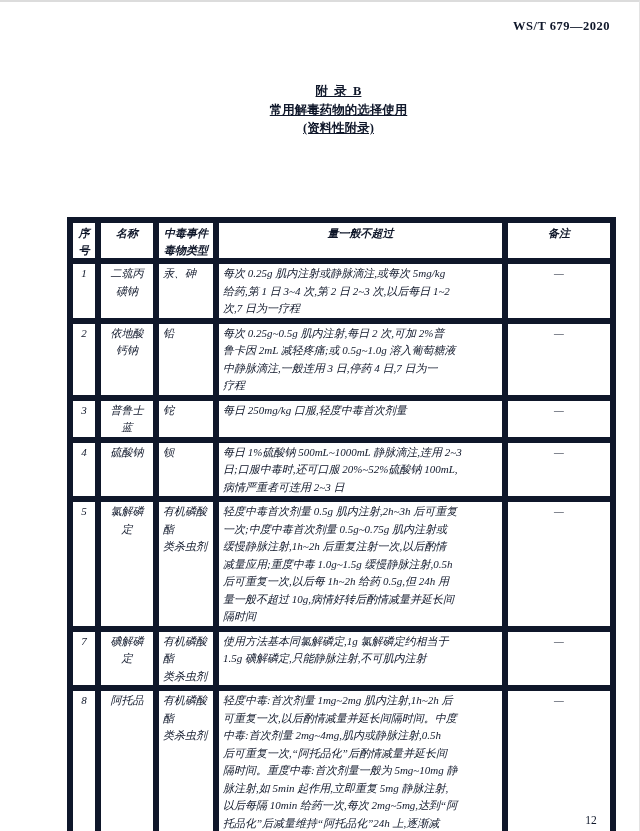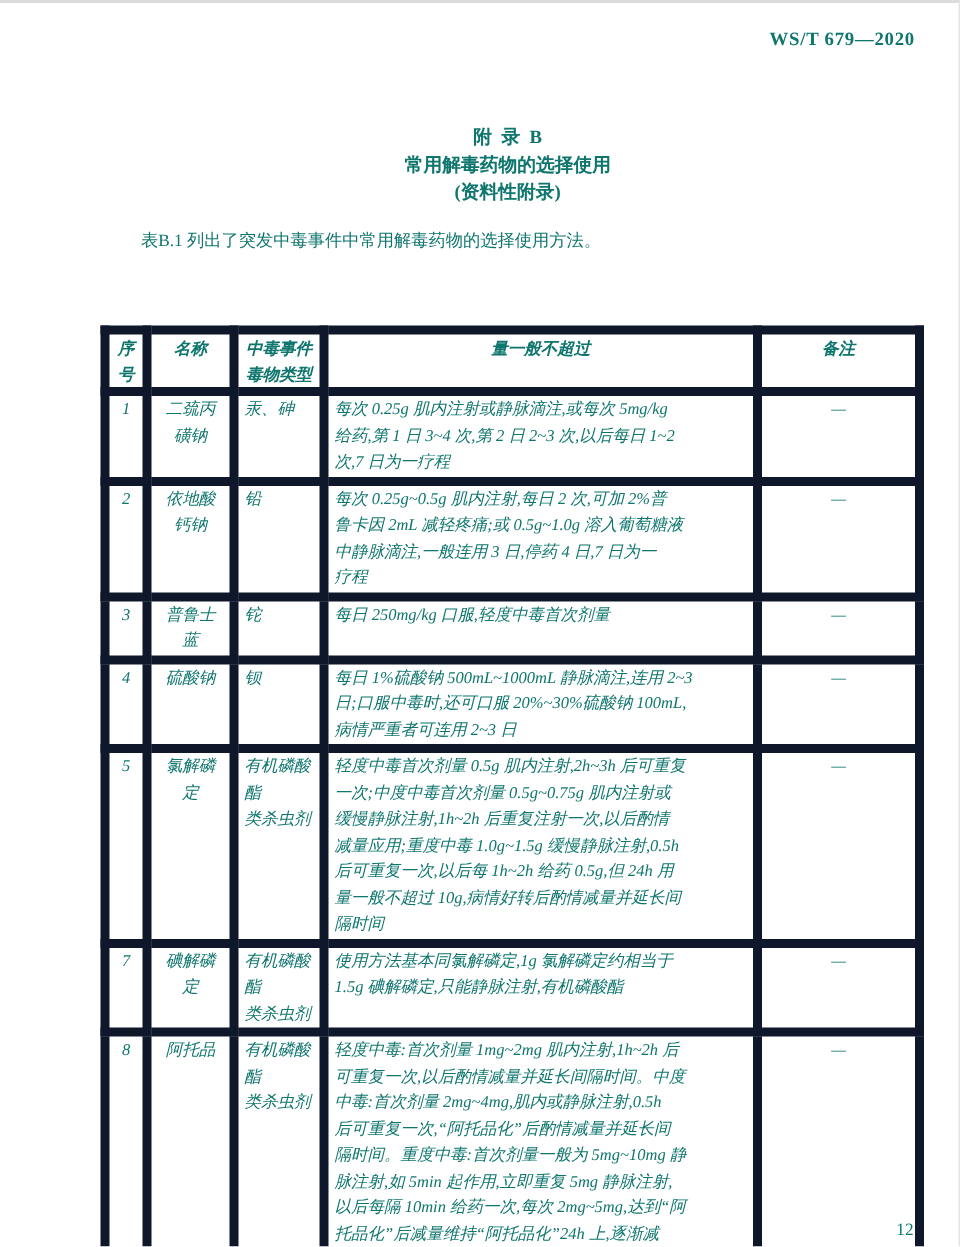--- a/index.html
+++ b/index.html
@@ -1,35 +1,36 @@
 <!DOCTYPE html>
 <html><head>
 <meta charset="utf-8">
 <style>
   html,body{margin:0;padding:0;background:#fff;}
   .page{
     position:relative;
     width:640px;height:831px;
     background:#ffffff;
-    color:#0f766e;
+    color:#0f172a;
     font-family:"Liberation Serif","DejaVu Serif",serif;
     border-top:2px solid #dcdcdc;
     border-right:1px solid #e3e3e3;
     box-sizing:border-box;
     overflow:hidden;
   }
   .doc-number{
     position:absolute;top:17px;left:0;width:610px;
     text-align:right;font-weight:bold;font-size:12.5px;
     white-space:pre;letter-spacing:0.5px;
   }
   .titles{
     position:absolute;top:80px;left:67px;width:543px;
     text-align:center;font-weight:bold;font-size:12.5px;
     line-height:18.5px;
+    text-decoration:underline;
   }
   .titles div{white-space:pre;}
   .intro{
     position:absolute;top:151px;left:67px;width:543px;
     font-size:11.5px;text-indent:27px;white-space:pre;
   }
   .table-caption{
     position:absolute;top:185px;left:67px;width:543px;
     text-align:center;font-weight:bold;font-size:11.5px;white-space:pre;
   }
@@ -57,37 +58,36 @@
     vertical-align:top;
     padding:1px 4px 0 4px;
   }
   td.c-no{text-align:center;padding:1px 1px 0 1px;}
   td.c-name{text-align:center;padding:1px 2px 0 2px;}
   td.c-poison{text-align:left;padding:1px 1px 0 4px;}
   td.c-method{text-align:left;padding:1px 5px 0 6px;text-align:justify;}
   td.c-note{text-align:center;vertical-align:middle;padding:0 2px;}
   .page-number{
     position:absolute;top:812px;left:573px;width:36px;
-    text-align:right;font-size:11.5px;
+    text-align:center;font-size:11.5px;
   }
 </style>
 </head>
 <body>
 
 <div class="page">
 
   <div class="doc-number">WS/T 679—2020</div>
 
   <div class="titles">
     <div>附  录  B</div>
     <div>常用解毒药物的选择使用</div>
     <div>(资料性附录)</div>
   </div>
 
-  <div class="intro">表B.1 列出了突发中毒事件中常用解毒药物的选择使用方法。</div>
 
 
   <table class="b1">
     <colgroup>
       <col style="width:28px">
       <col style="width:58px">
       <col style="width:60px">
       <col style="width:289px">
       <col style="width:108px">
     </colgroup>
@@ -129,21 +129,21 @@
 蓝</td>
         <td class="c-poison">铊</td>
         <td class="c-method">每日 250mg/kg 口服,轻度中毒首次剂量</td>
         <td class="c-note">—</td>
       </tr>
       <tr style="height:55px;">
         <td class="c-no">4</td>
         <td class="c-name">硫酸钠</td>
         <td class="c-poison">钡</td>
         <td class="c-method">每日 1%硫酸钠 500mL~1000mL 静脉滴注,连用 2~3
-日;口服中毒时,还可口服 20%~30%硫酸钠 100mL,
+日;口服中毒时,还可口服 20%~52%硫酸钠 100mL,
 病情严重者可连用 2~3 日</td>
         <td class="c-note">—</td>
       </tr>
       <tr style="height:126px;">
         <td class="c-no">5</td>
         <td class="c-name">氯解磷
 定</td>
         <td class="c-poison">有机磷酸酯
 类杀虫剂</td>
         <td class="c-method">轻度中毒首次剂量 0.5g 肌内注射,2h~3h 后可重复
@@ -155,21 +155,21 @@
 隔时间</td>
         <td class="c-note">—</td>
       </tr>
       <tr style="height:34px;">
         <td class="c-no">7</td>
         <td class="c-name">碘解磷
 定</td>
         <td class="c-poison">有机磷酸酯
 类杀虫剂</td>
         <td class="c-method">使用方法基本同氯解磷定,1g 氯解磷定约相当于
-1.5g 碘解磷定,只能静脉注射,有机磷酸酯</td>
+1.5g 碘解磷定,只能静脉注射,不可肌内注射</td>
         <td class="c-note">—</td>
       </tr>
       <tr style="height:158px;">
         <td class="c-no">8</td>
         <td class="c-name">阿托品</td>
         <td class="c-poison">有机磷酸酯
 类杀虫剂</td>
         <td class="c-method">轻度中毒:首次剂量 1mg~2mg 肌内注射,1h~2h 后
 可重复一次,以后酌情减量并延长间隔时间。中度
 中毒:首次剂量 2mg~4mg,肌内或静脉注射,0.5h

